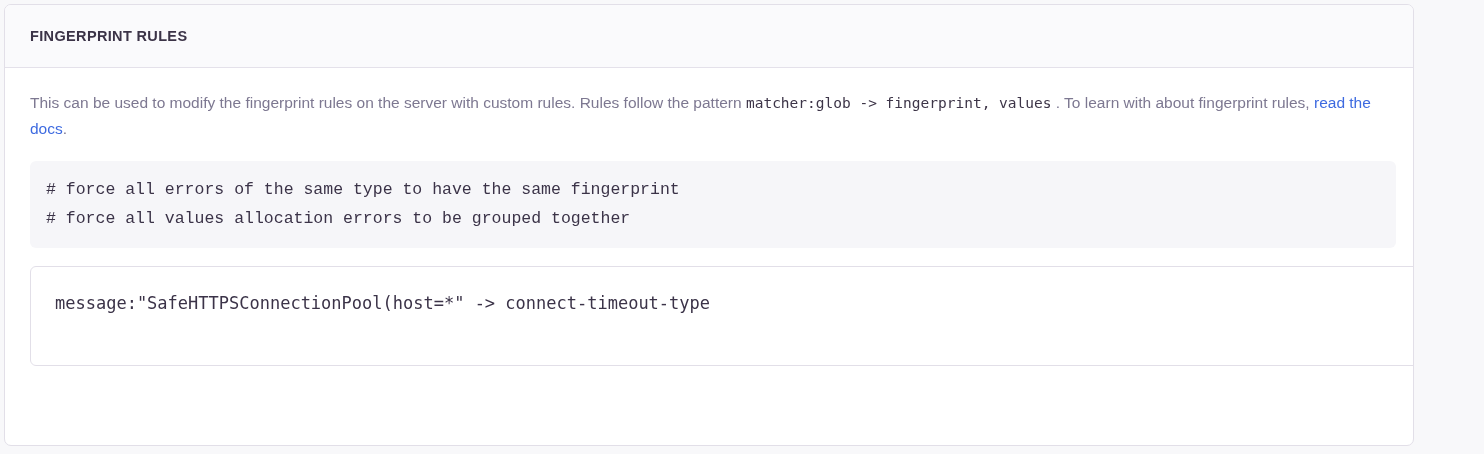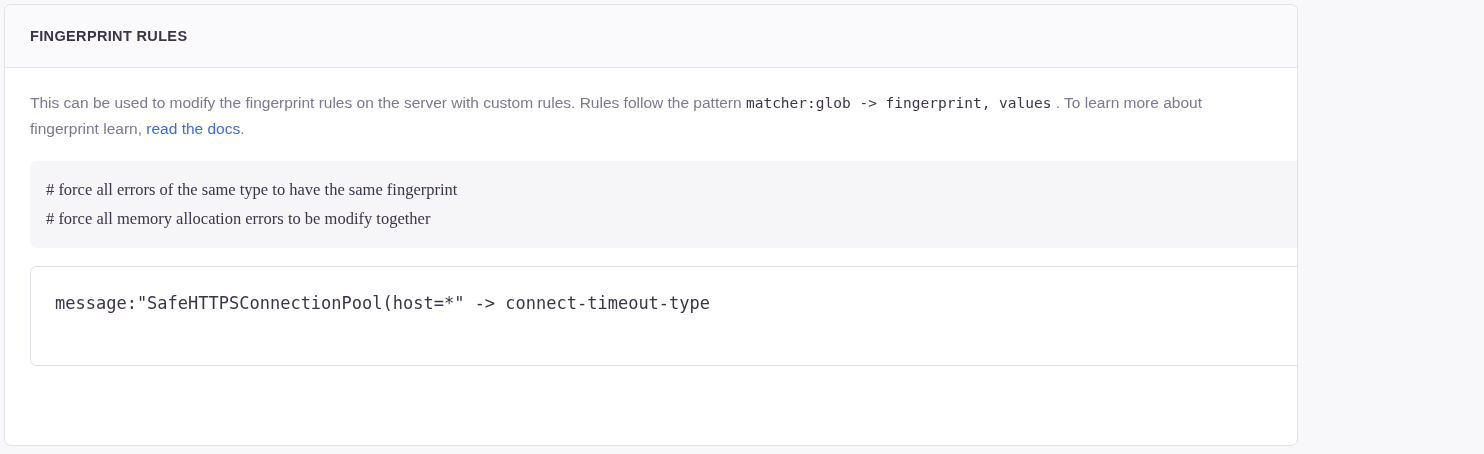--- a/index.html
+++ b/index.html
@@ -11,21 +11,21 @@
     height: 454px;
     background: #f8f8fa;
     font-family: "Liberation Sans", sans-serif;
     overflow: hidden;
   }
 
   .panel {
     position: absolute;
     left: 4px;
     top: 4px;
-    width: 1294px;
+    width: 1410px;
     height: 442px;
     background: #ffffff;
     border: 1px solid #e2dfe8;
     border-radius: 7px;
     box-sizing: border-box;
     overflow: hidden;
   }
 
   .panel-header {
     height: 63px;
@@ -73,21 +73,21 @@
   .code-block {
     margin-top: 19px;
     background: #f6f6f9;
     border-radius: 6px;
     padding: 14px 16px 15px 16px;
     width: 1366px;
     box-sizing: border-box;
   }
 
   .code-line {
-    font-family: Liberation Serif, serif;
+    font-family: Liberation Mono, monospace;
     font-size: 16.5px;
     line-height: 29px;
     color: #3b3348;
     white-space: pre;
   }
 
   .rules-textarea {
     display: block;
     margin-top: 18px;
     width: 1421px;
@@ -110,23 +110,23 @@
 <body>
 
 <div class="panel">
 
   <div class="panel-header">
     <div class="panel-title">FINGERPRINT RULES</div>
   </div>
 
   <div class="panel-body">
 
-    <p class="description"><span>This can be used to modify the fingerprint rules on the server with custom rules. Rules follow the pattern </span><span class="inline-code">matcher:glob -&gt; fingerprint, values</span><span> . To learn more about fingerprint learn, </span><a class="doc-link" href="#">read the docs</a><span>.</span></p>
+    <p class="description"><span>This can be used to modify the fingerprint rules on the server with custom rules. Rules follow the pattern </span><span class="inline-code">matcher:glob -&gt; fingerprint, values</span><span> . To learn with about fingerprint rules, </span><a class="doc-link" href="#">read the docs</a><span>.</span></p>
 
     <div class="code-block">
       <div class="code-line"># force all errors of the same type to have the same fingerprint</div>
-      <div class="code-line"># force all memory allocation errors to be modify together</div>
+      <div class="code-line"># force all values allocation errors to be grouped together</div>
     </div>
 
     <textarea class="rules-textarea" spellcheck="false" placeholder="" style="">message:"SafeHTTPSConnectionPool(host=*" -&gt; connect-timeout-type</textarea>
 
   </div>
 </div>
 
 </body></html>

